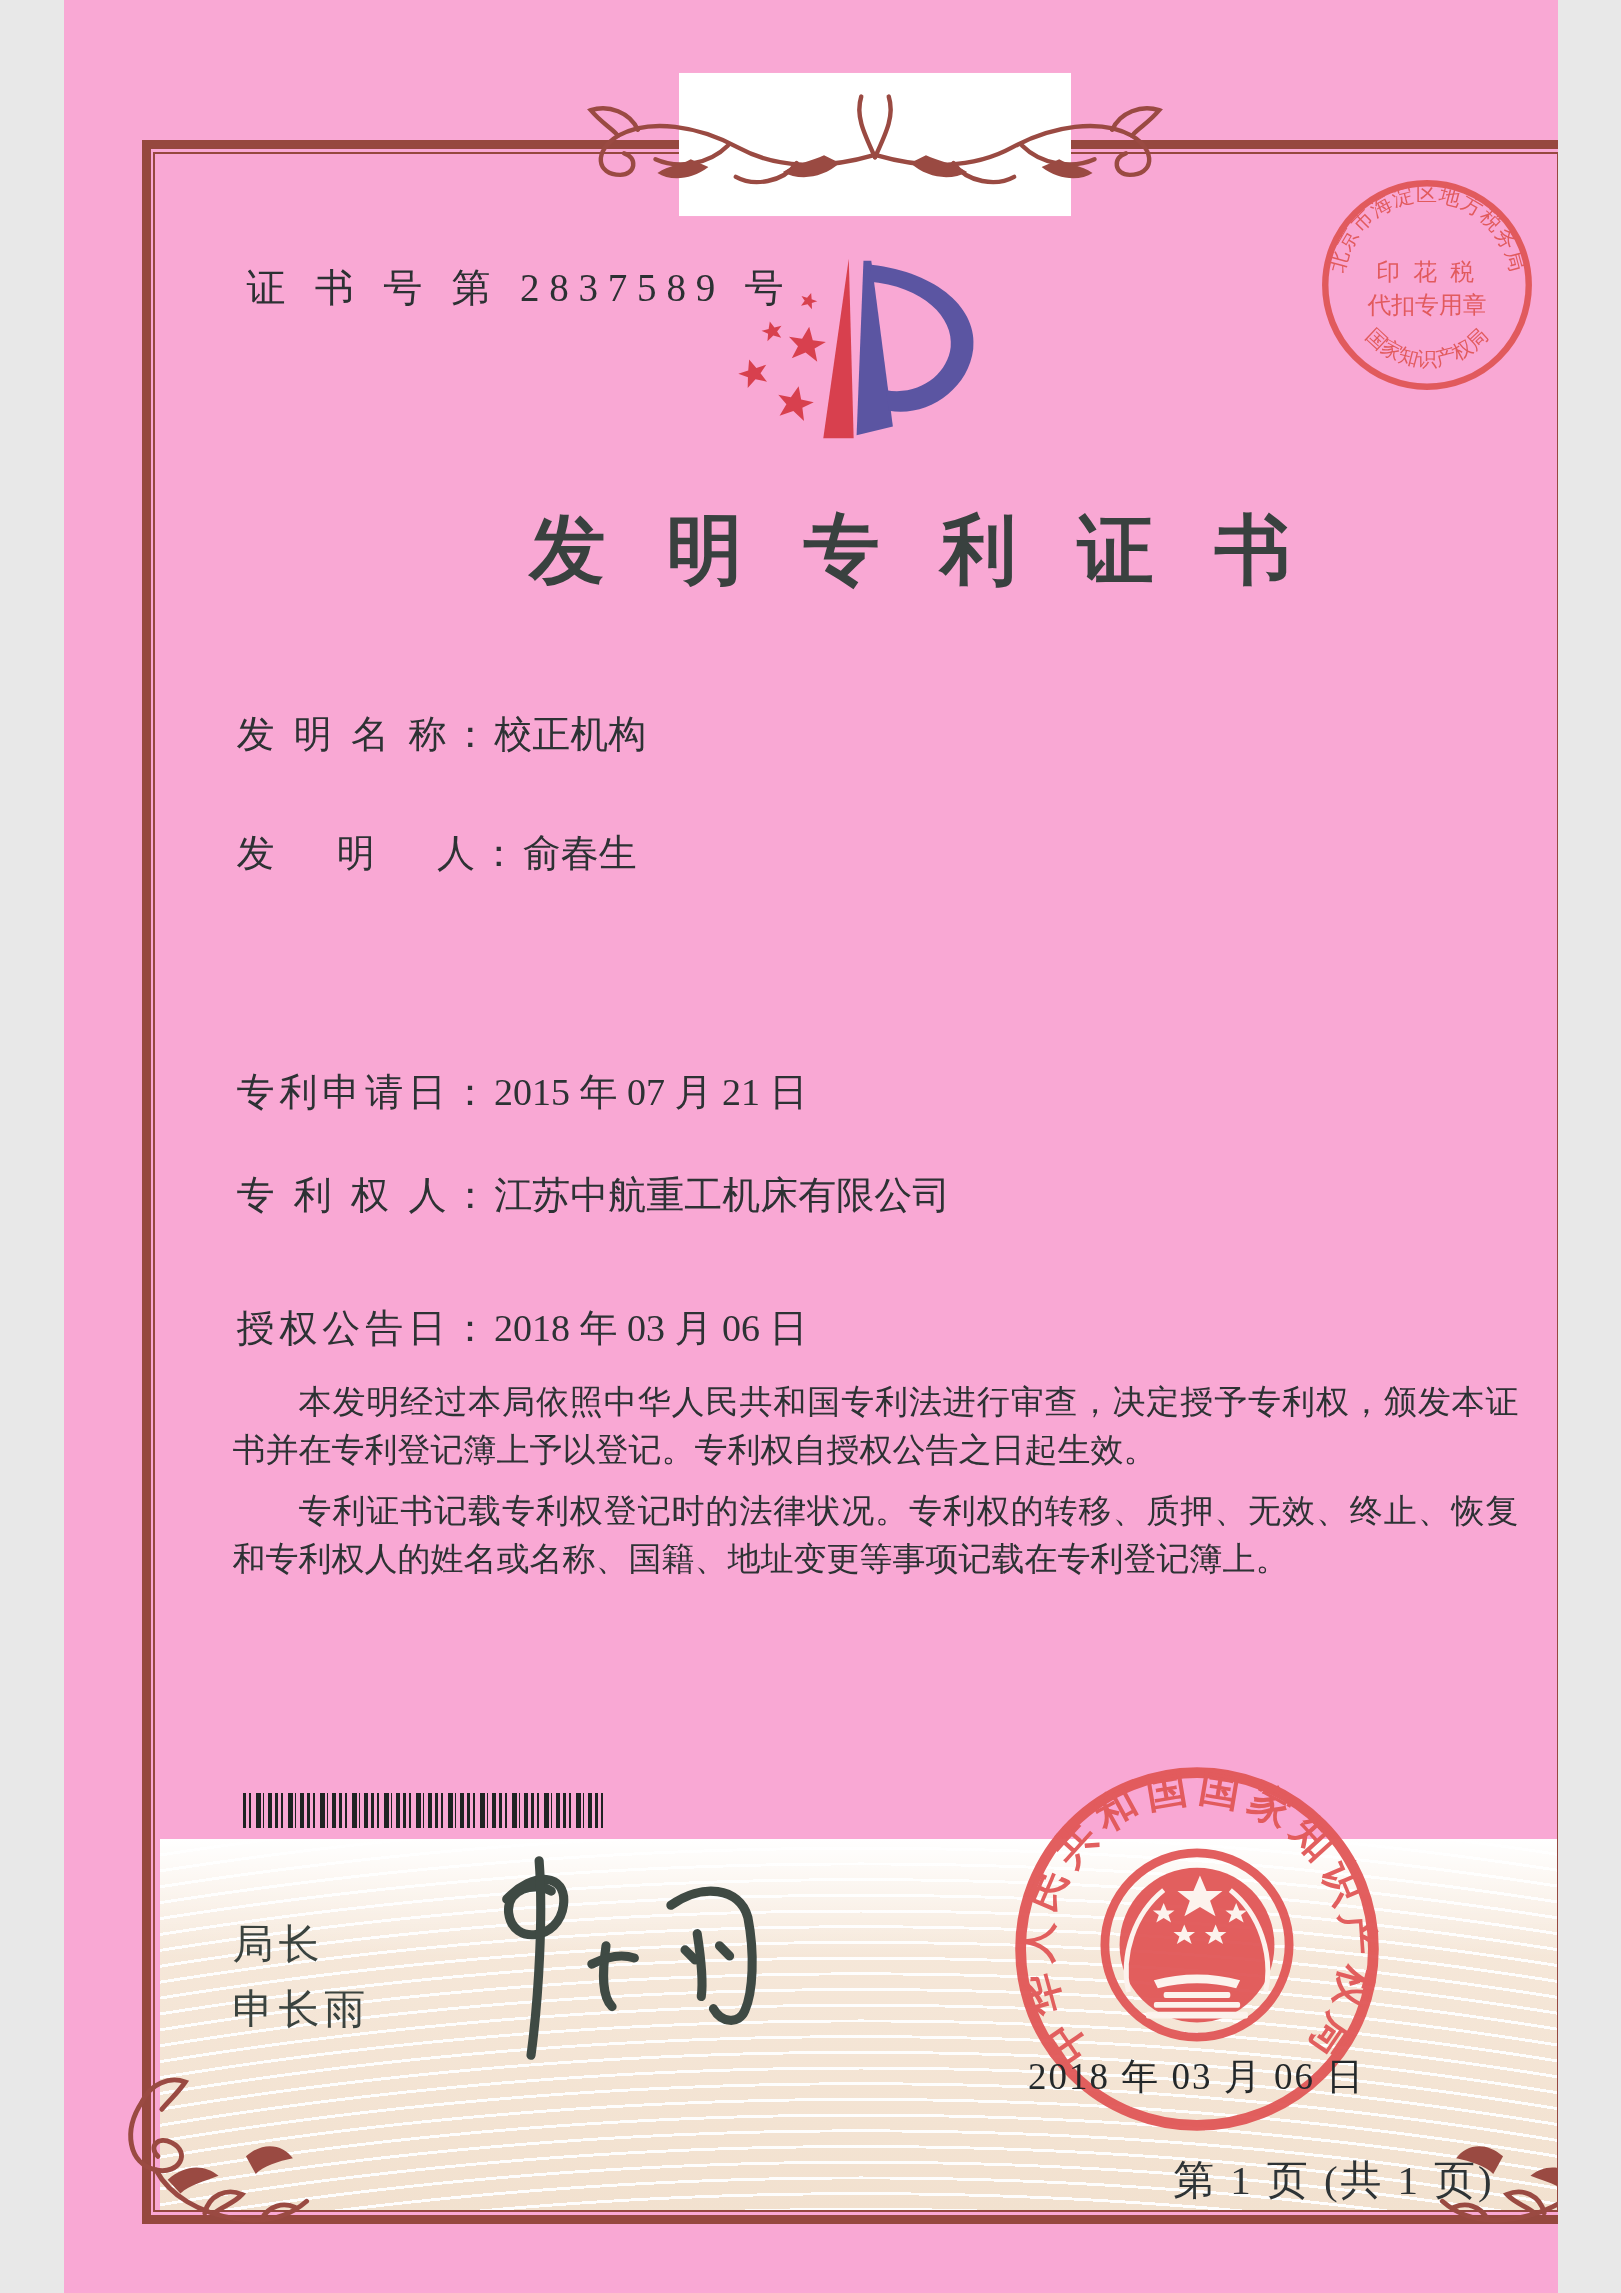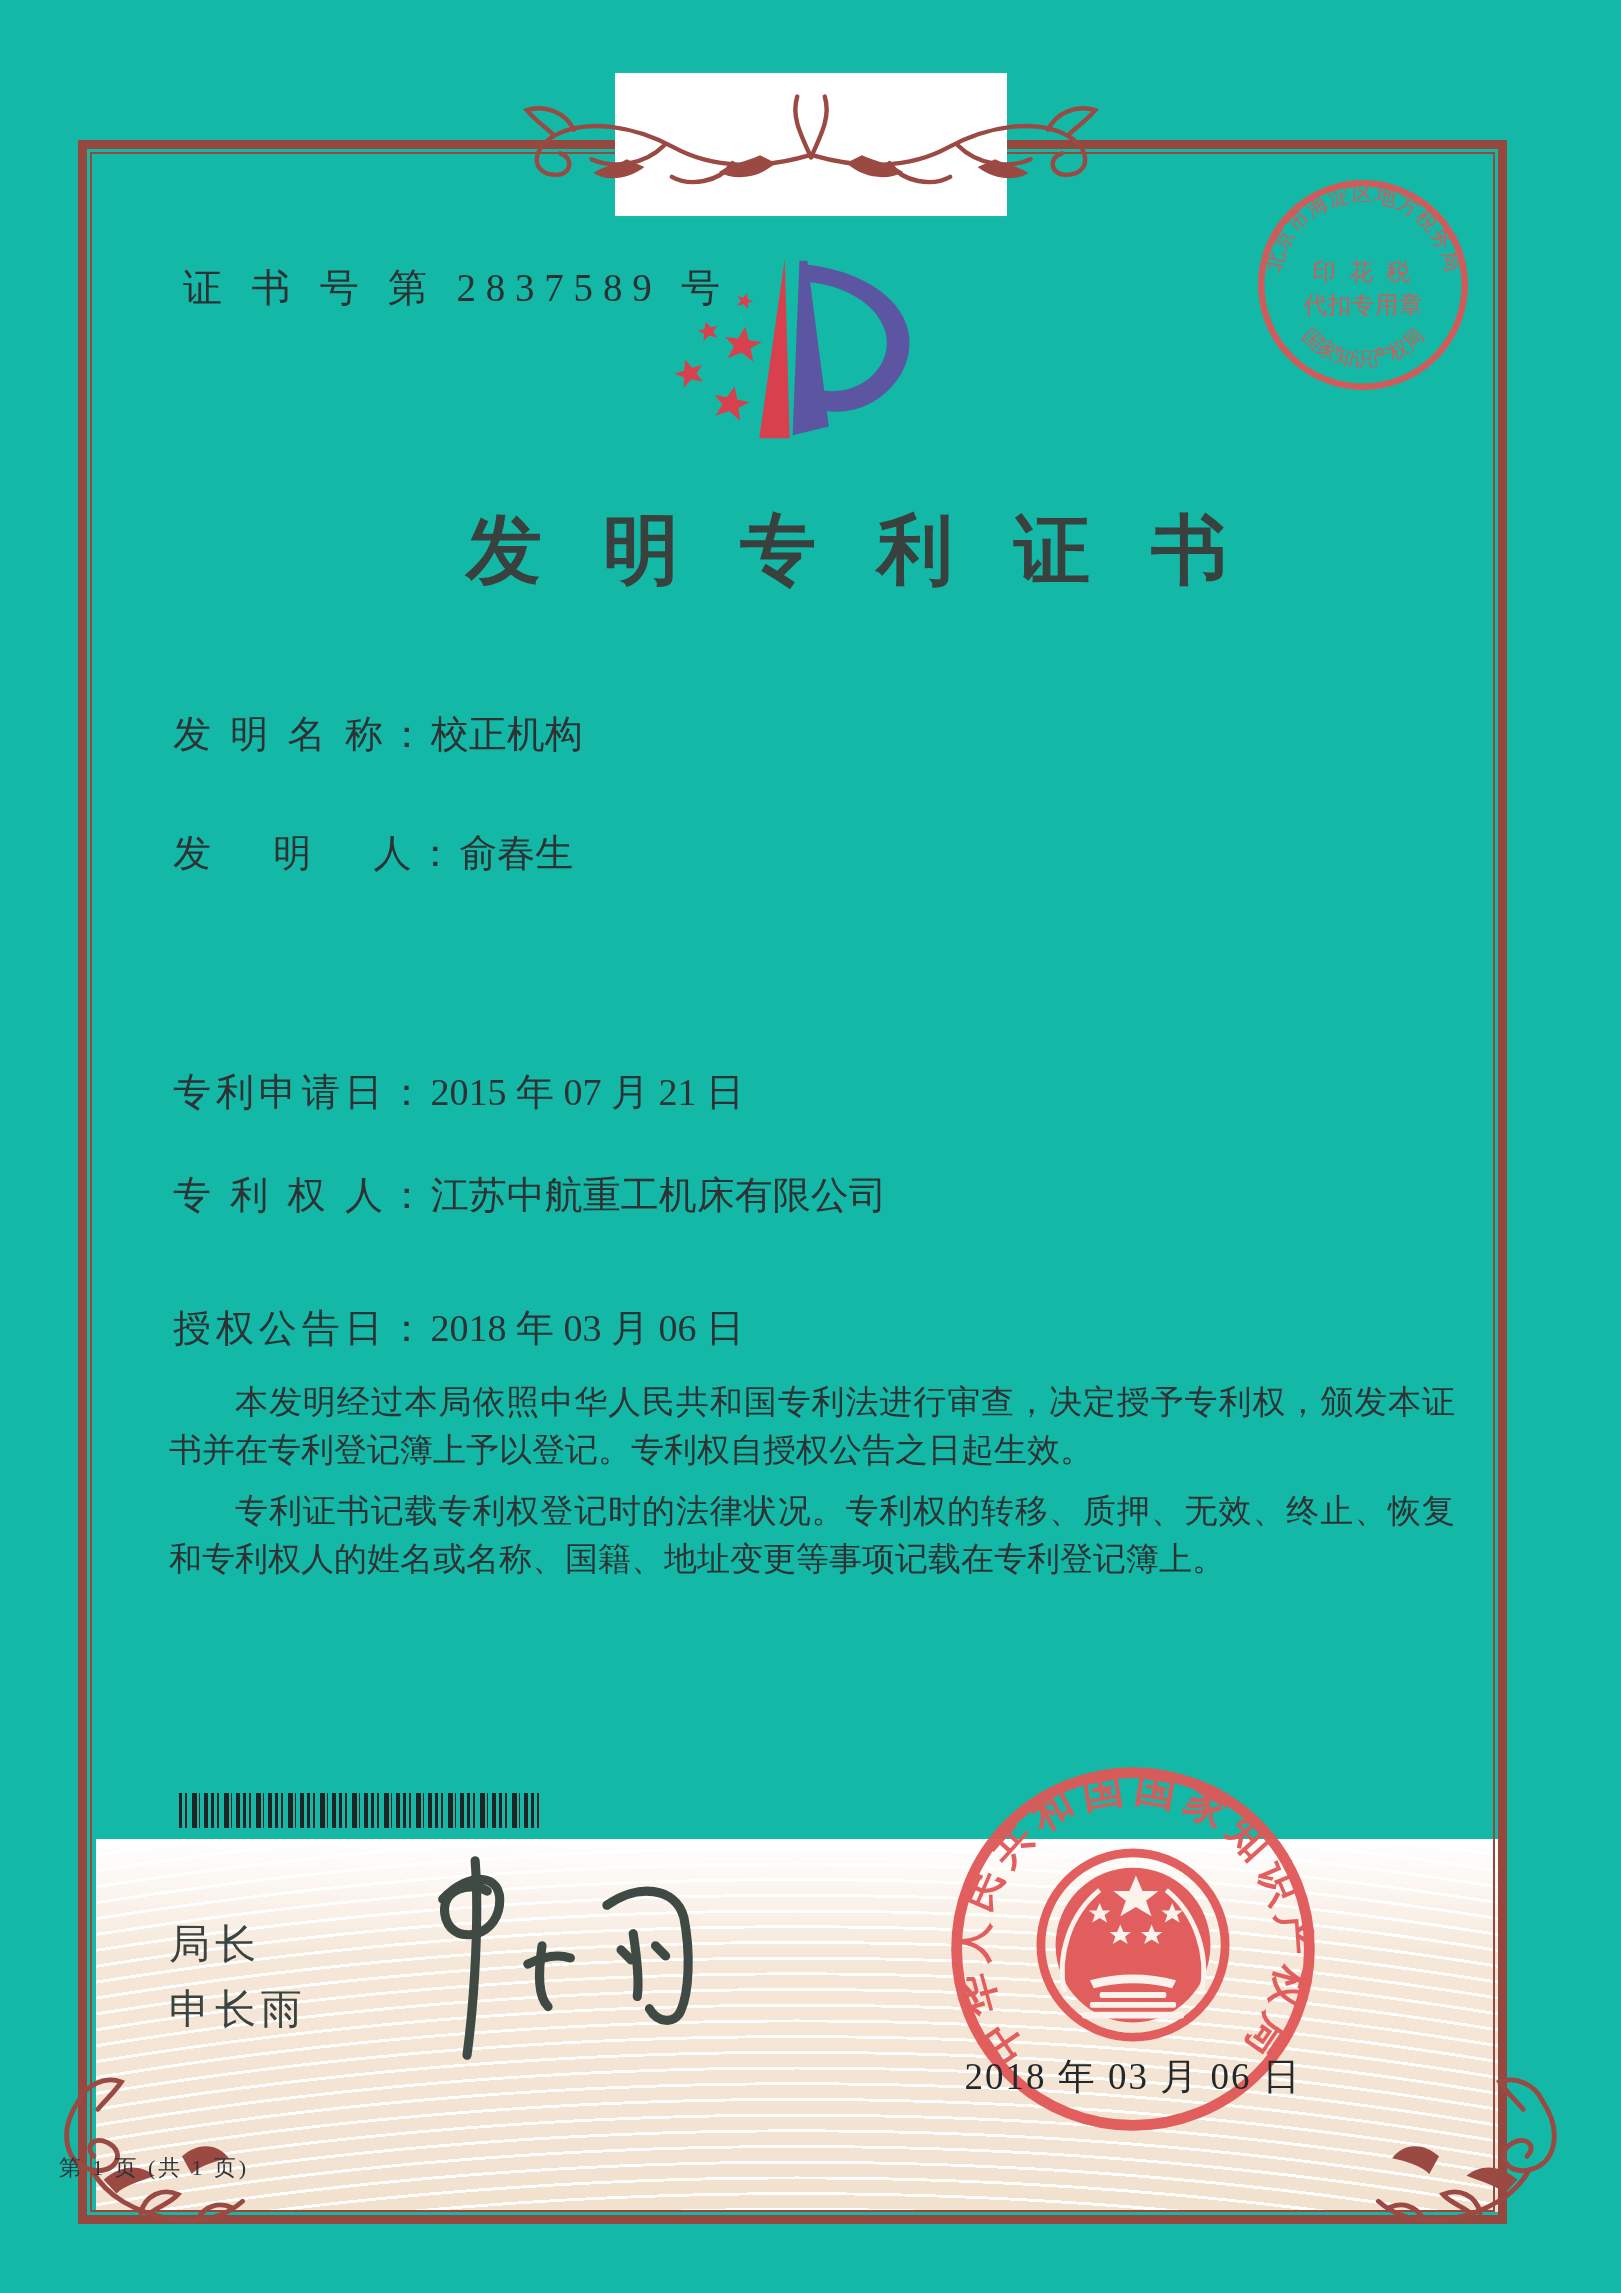--- a/index.html
+++ b/index.html
@@ -1,17 +1,17 @@
 <!DOCTYPE html>
 <html><head>
 <meta charset="utf-8">
 <style>
   html,body{margin:0;padding:0;background:#e8e8e8;}
   .page{
-    position:relative;width:1621px;height:2294px;background:#14b8a6;overflow:hidden;
+    position:relative;width:1494px;height:2294px;background:#f9a8d4;overflow:hidden;
     font-family:"Liberation Serif","DejaVu Serif",serif;color:#2d3335;margin:0 auto;
   }
   
   .frame{position:absolute;left:78px;top:140px;width:1411px;height:2066px;
          border:9.8px solid #96483f;z-index:2;pointer-events:none;}
   .frame-inner{position:absolute;inset:2.9px;border:2px solid #96483f;}
   
   .waves{position:absolute;left:96px;top:1839px;width:1402px;height:373px;z-index:1;
     background:
       repeating-radial-gradient(4411px 4411px at 50% 4548px,
@@ -48,22 +48,22 @@
   .signer-role{position:absolute;left:169px;top:1917px;font-size:41px;letter-spacing:4.9px;
                color:#3a433f;z-index:4;}
   .signer-name{position:absolute;left:169px;top:1982px;font-size:41px;letter-spacing:4.9px;
                color:#3a433f;z-index:4;}
   .signature{position:absolute;left:390px;top:1852px;width:304px;height:214px;z-index:4;}
   
   .seal{position:absolute;left:937px;top:1753px;width:392px;height:392px;z-index:3;opacity:.95;}
   .seal-date{position:absolute;left:937px;top:2052px;width:392px;text-align:center;
              font-size:37px;letter-spacing:2px;color:#23282a;z-index:4;white-space:nowrap;}
   
-  .footer{position:absolute;left:59px;top:2153px;width:1372px;text-align:left;
-          font-size:22px;letter-spacing:2.9px;z-index:4;color:#2e3436;}
+  .footer{position:absolute;left:59px;top:2153px;width:1372px;text-align:right;
+          font-size:41px;letter-spacing:2.9px;z-index:4;color:#2e3436;}
   
   .top-ornament{position:absolute;left:468px;top:71px;width:686px;height:147px;z-index:3;}
   .flourish-bl{position:absolute;left:45px;top:2064px;width:225px;height:210px;z-index:3;}
   .flourish-br{position:absolute;left:1351px;top:2064px;width:225px;height:210px;z-index:3;
                transform:scaleX(-1);}
   svg text{font-family:"Liberation Serif","DejaVu Serif",serif;}
 </style>
 </head>
 <body>
 

